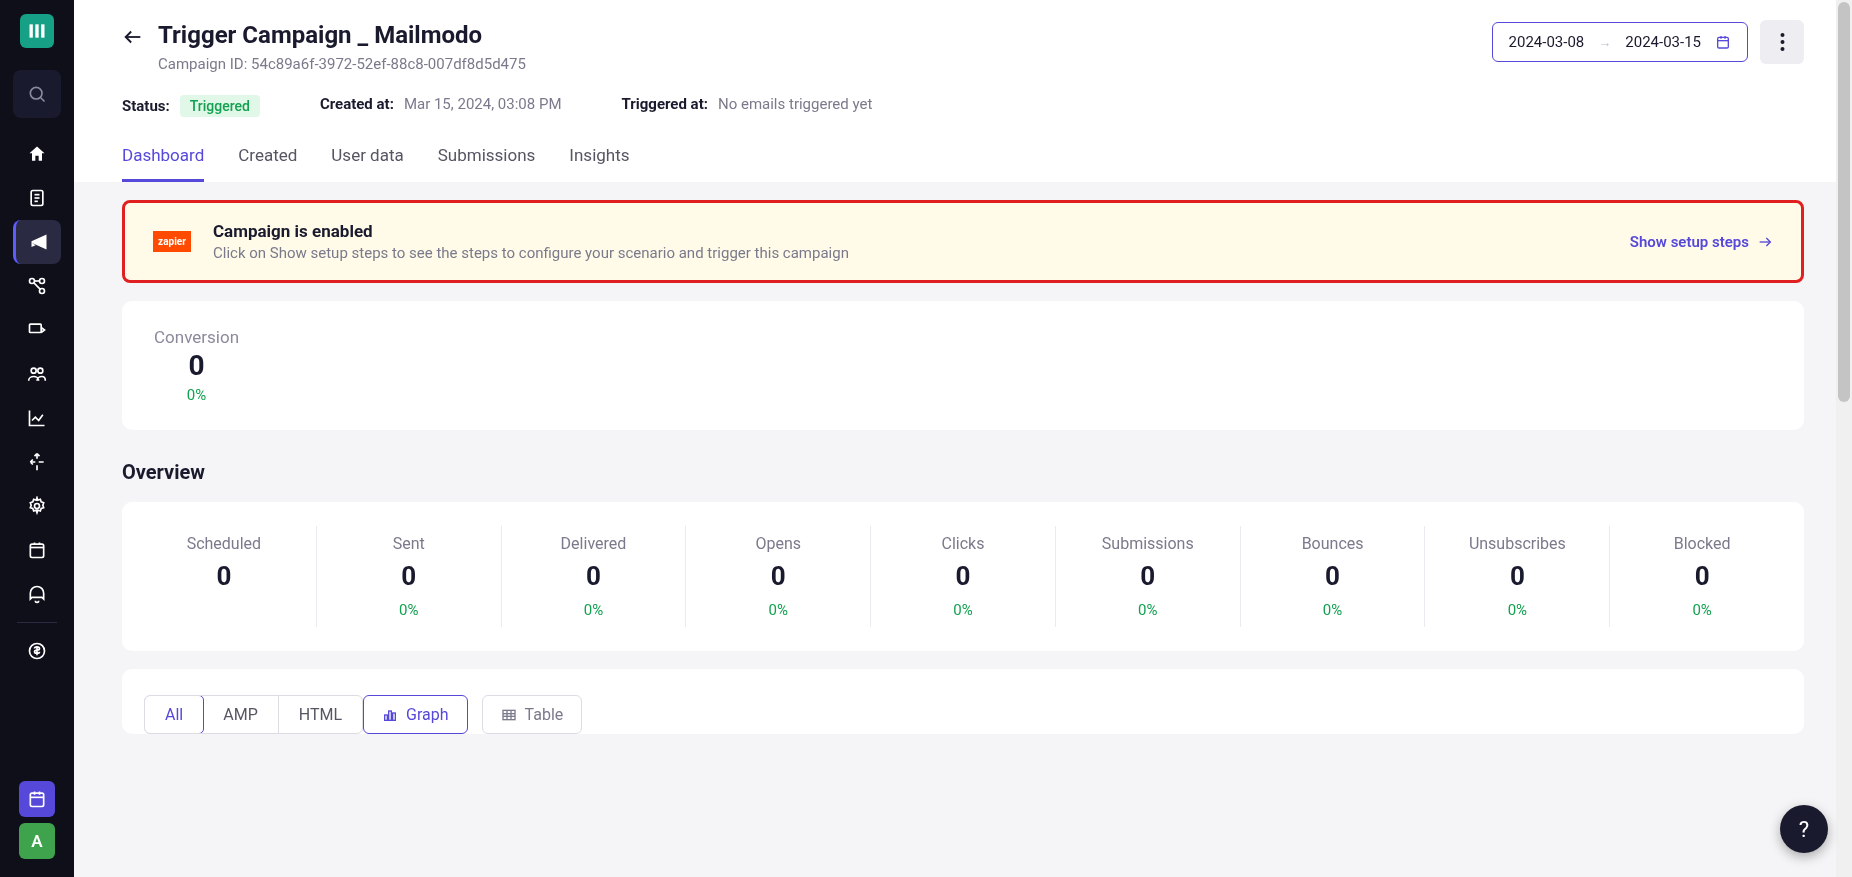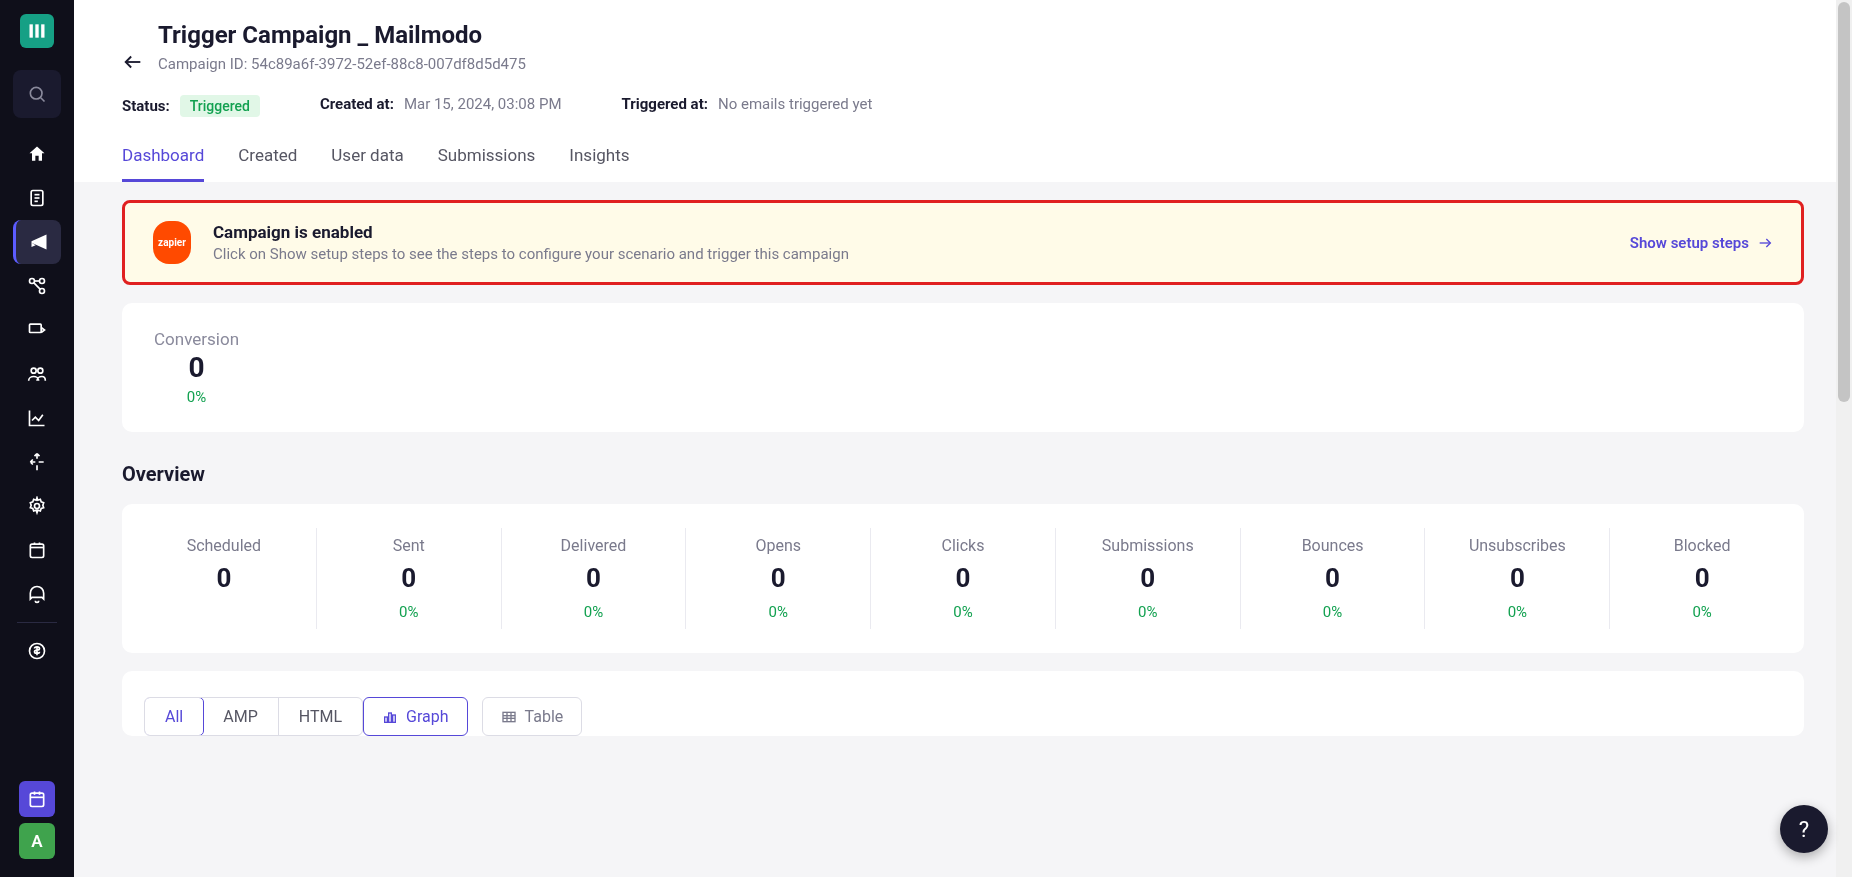--- a/index.html
+++ b/index.html
@@ -34,21 +34,21 @@
     width: 36px; height: 36px; background: #5648d8; border-radius: 6px;
     display: flex; align-items: center; justify-content: center;
   }
   
   .main { margin-left: 74px; height: 100%; overflow-y: auto; }
   
   .header {
     background: #fff; padding: 20px 48px 0 48px;
   }
   .header-top { display: flex; justify-content: space-between; align-items: flex-start; }
-  .title-block { display: flex; align-items: flex-end; gap: 14px; }
+  .title-block { display: flex; align-items: flex-start; gap: 14px; }
   .back-arrow { font-size: 22px; color: #1a1a2e; margin-top: 6px; cursor: pointer; }
   .title { font-size: 24px; font-weight: 700; color: #1a1a2e; line-height: 1.3; }
   .subtitle { font-size: 15px; color: #7a7a8c; margin-top: 4px; }
   .header-right { display: flex; gap: 12px; align-items: center; }
   .date-range {
     border: 1.5px solid #5648d8; border-radius: 6px; padding: 10px 16px;
     display: flex; align-items: center; gap: 14px; font-size: 15px; color: #1a1a2e;
   }
   .date-range .arrow { color: #bcbccc; font-size: 13px; }
   .date-range .cal { color: #5648d8; }
@@ -75,21 +75,21 @@
   
   .content { padding: 18px 48px 40px 48px; }
   
   .banner {
     background: #fffbe8; border: 3px solid #e02020; border-radius: 8px;
     padding: 18px 28px; display: flex; align-items: center; gap: 22px;
     justify-content: space-between;
   }
   .banner-left { display: flex; align-items: center; gap: 22px; }
   .zapier-logo {
-    width: 38px; height: 43px; background: #ff4a00; border-radius: 16px;
+    width: 38px; height: 21px; background: #ff4a00; border-radius: 0;
     display: flex; align-items: center; justify-content: center;
     color: #fff; font-size: 10px; font-weight: 700;
   }
   .banner-title { font-size: 17px; font-weight: 700; color: #1a1a2e; }
   .banner-desc { font-size: 15px; color: #7a7a8c; margin-top: 3px; }
   .banner-link { color: #5648d8; font-weight: 600; font-size: 15px; display: flex; align-items: center; gap: 8px; cursor: pointer; }
   
   .card {
     background: #fff; border-radius: 10px; padding: 26px 32px; margin-top: 18px;
   }
@@ -271,20 +271,42 @@
               <polyline points="10 6 4 12 10 18"></polyline>
             </svg>
         </span>
         <div>
           <div class="title">Trigger Campaign _ Mailmodo</div>
           <div class="subtitle">
             <span>Campaign ID: </span><span>54c89a6f-3972-52ef-88c8-007df8d5d475</span>
           </div>
         </div>
       </div>
+      <div class="header-right">
+        <div class="date-range">
+          <span>2024-03-08</span>
+          <span class="arrow">→</span>
+          <span>2024-03-15</span>
+          <span class="cal">
+            <svg width="16" height="16" viewBox="0 0 24 24" fill="none" stroke="#5648d8" stroke-width="2">
+                <rect x="4" y="5" width="16" height="16" rx="2"></rect>
+                <line x1="4" y1="10" x2="20" y2="10"></line>
+                <line x1="9" y1="3" x2="9" y2="7"></line>
+                <line x1="15" y1="3" x2="15" y2="7"></line>
+              </svg>
+          </span>
+        </div>
+        <div class="kebab">
+          <svg width="5" height="20" viewBox="0 0 5 20" fill="#1a1a2e">
+              <circle cx="2.5" cy="3" r="2"></circle>
+              <circle cx="2.5" cy="10" r="2"></circle>
+              <circle cx="2.5" cy="17" r="2"></circle>
+            </svg>
+        </div>
+      </div>
     </div>
 
     <div class="meta-row">
       <div class="meta-item">
         <span class="meta-label">Status:</span>
         <span class="badge">Triggered</span>
       </div>
       <div class="meta-item">
         <span class="meta-label">Created at:</span>
         <span class="meta-value">Mar 15, 2024, 03:08 PM</span>

